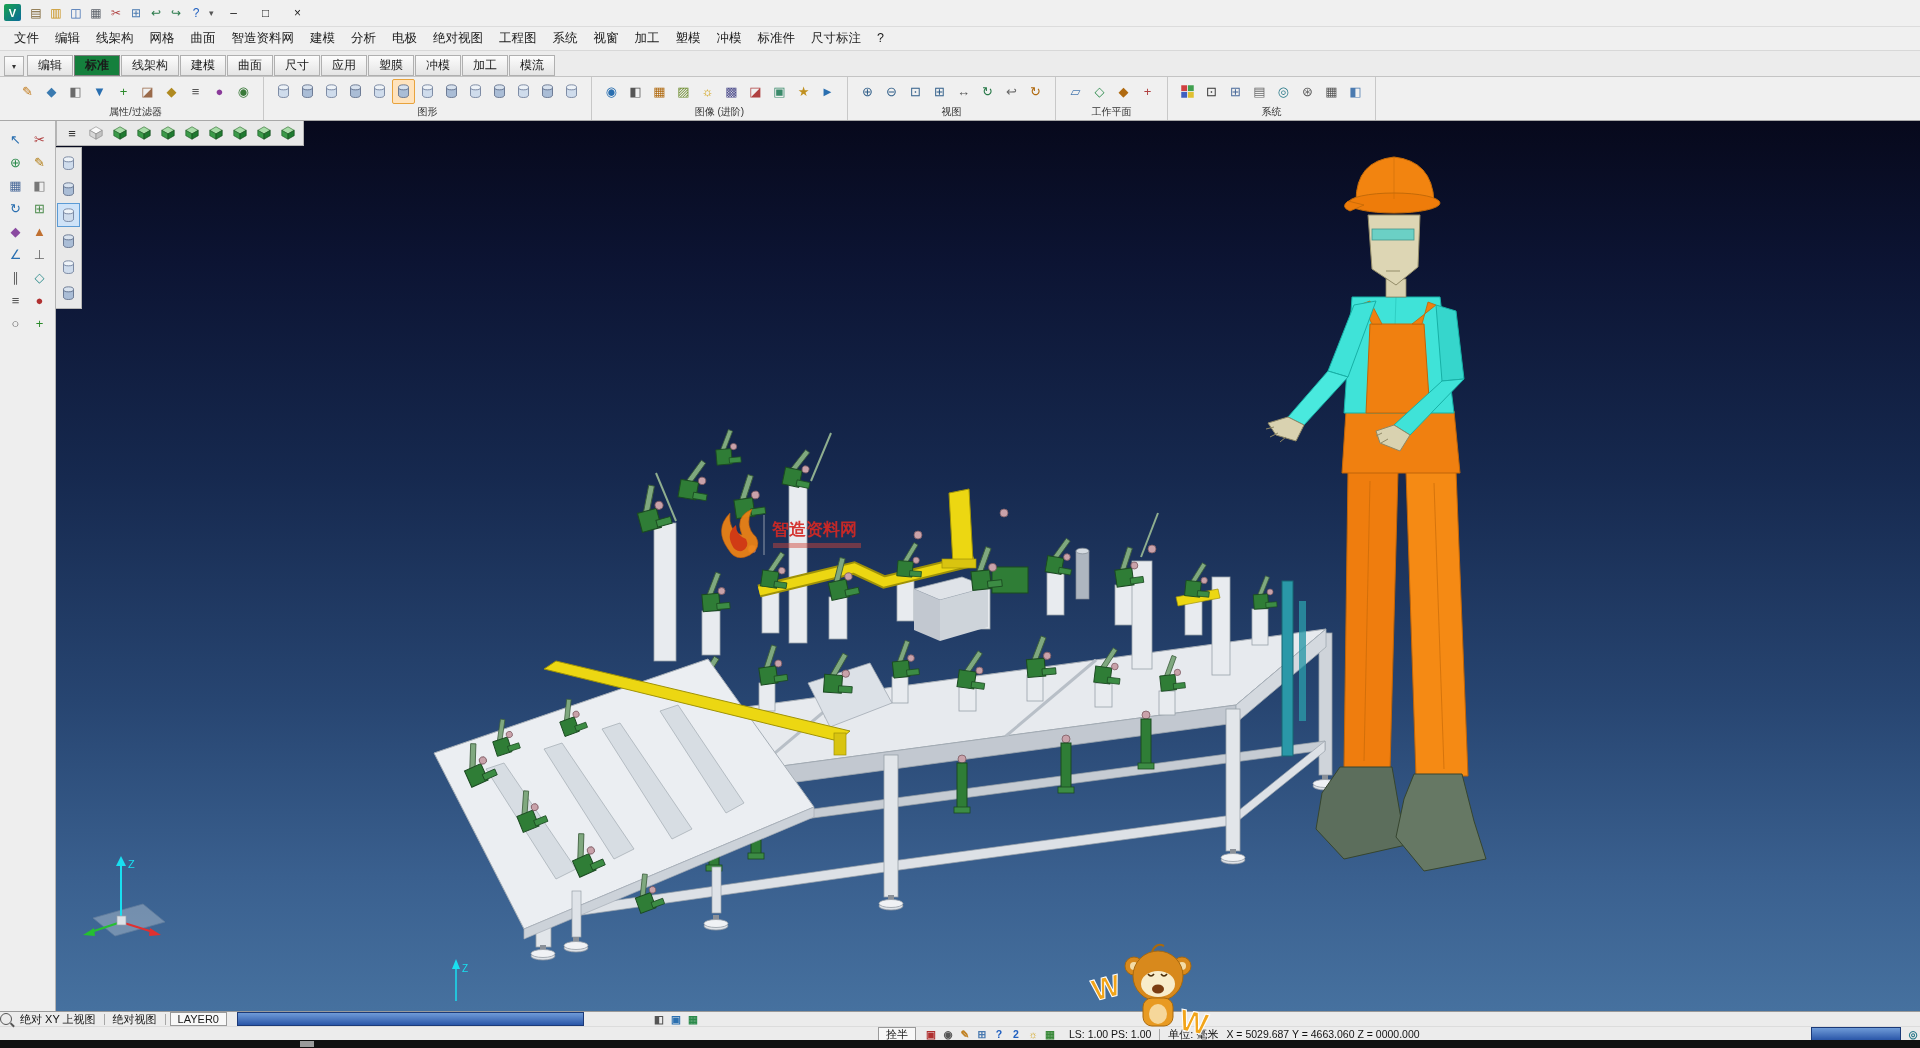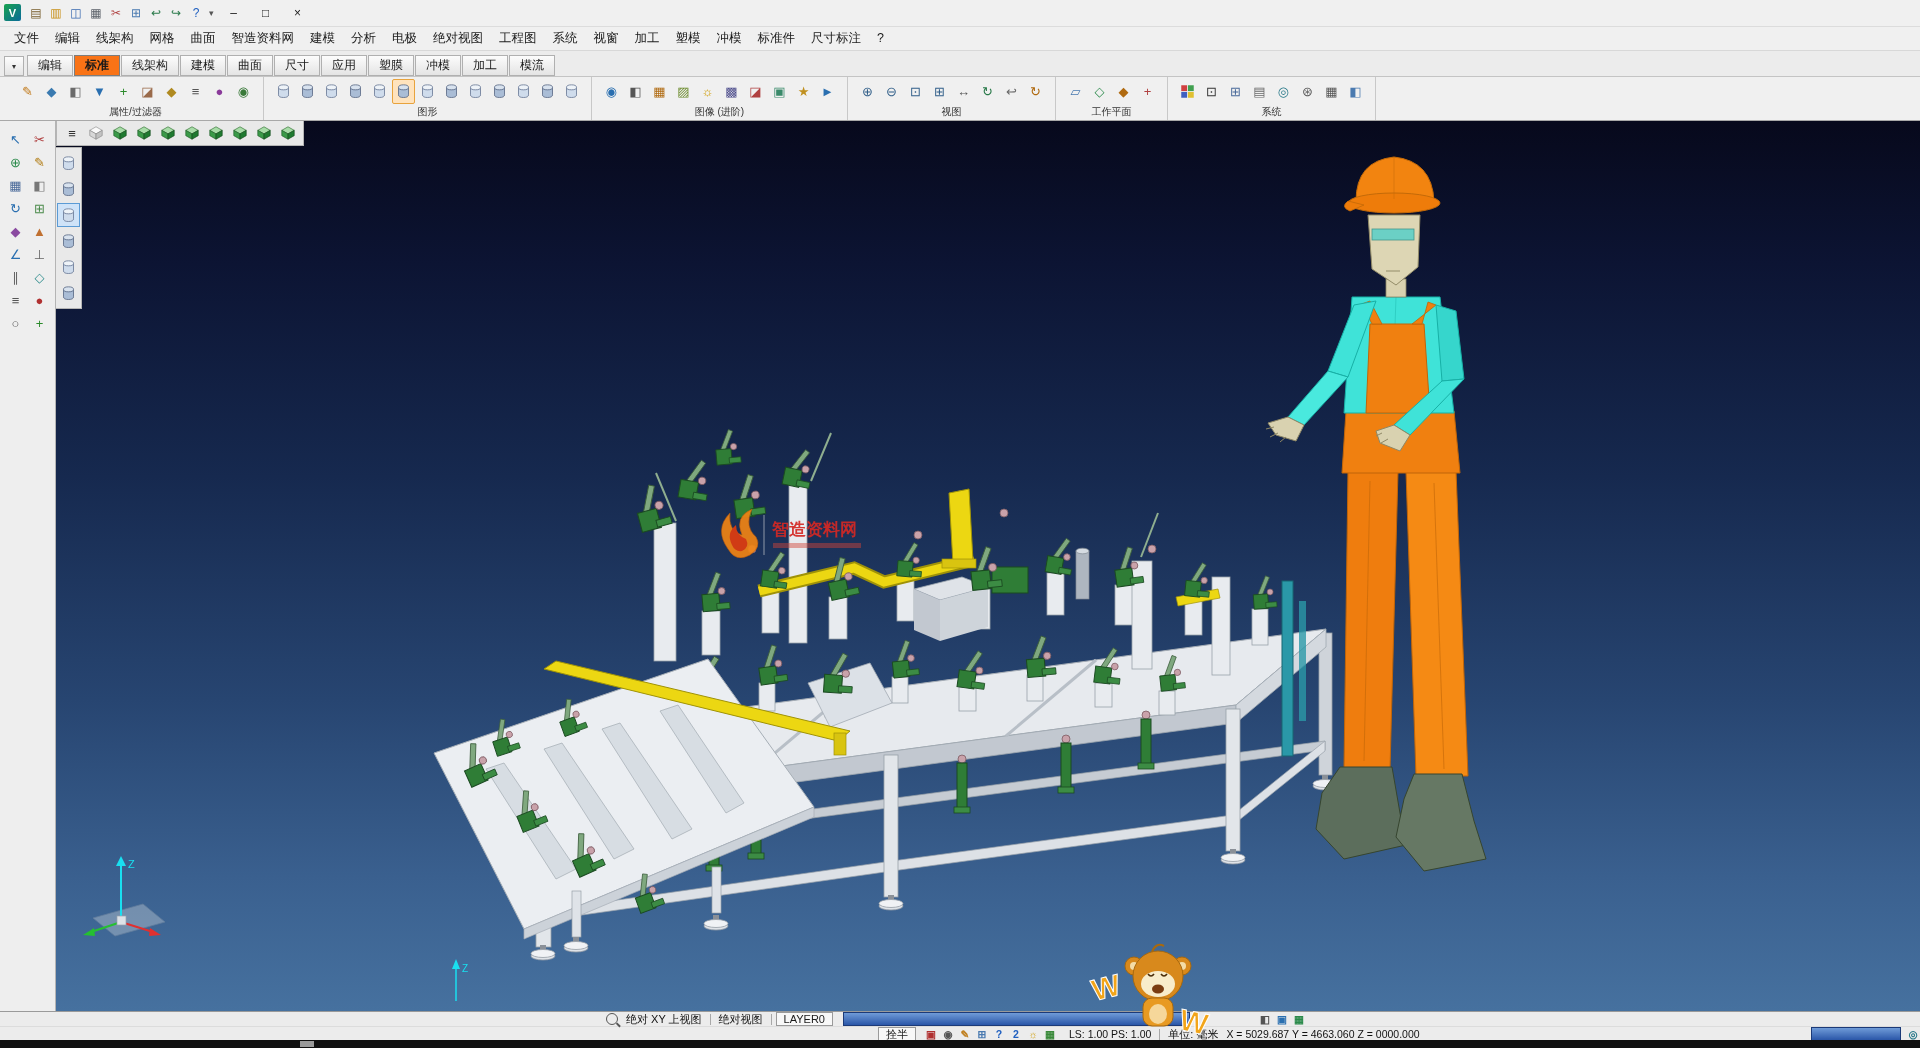--- a/index.html
+++ b/index.html
@@ -23,21 +23,21 @@
   #menubar{height:23px;background:#f0f0f0;display:flex;align-items:center;padding-left:6px;border-bottom:1px solid #d8d8d8;}
   .menu-item{padding:2px 8px;white-space:nowrap;font-size:12.5px;}
 
   
   #tabbar{height:24px;background:#ececec;display:flex;align-items:flex-end;padding:2px 4px 0 4px;border-bottom:1px solid #c4c4c4;}
   .tab-drop{width:18px;height:18px;border:1px solid #b0b0b0;background:linear-gradient(#fdfdfd,#e4e4e4);
             display:flex;align-items:center;justify-content:center;font-size:8px;margin-right:3px;color:#333;}
   .tabs{display:flex;}
   .tab{padding:1px 10px;height:17px;line-height:16px;border:1px solid #b0b0b0;background:linear-gradient(#fcfcfc,#e4e4e4);
        margin-right:1px;font-size:12px;white-space:nowrap;}
-  .tab.active{background:#f97316;border-color:#7d7d7d;font-weight:bold;}
+  .tab.active{background:#15803d;border-color:#7d7d7d;font-weight:bold;}
 
   
   #toolbar{height:43px;background:#f0f0f0;display:flex;align-items:stretch;border-bottom:1px solid #a8a8a8;padding-left:8px;}
   .tb-group{display:flex;flex-direction:column;justify-content:space-between;padding:2px 8px 0 8px;border-right:1px solid #c8c8c8;}
   .tb-icons{display:flex;align-items:center;gap:1px;}
   .tbi{width:21px;height:23px;display:flex;align-items:center;justify-content:center;font-size:13px;border:1px solid transparent;border-radius:2px;}
   .tbi.active{border-color:#e8a33d;background:#ffe3bd;}
   .tb-label{text-align:center;font-size:10px;color:#333;padding:1px 0 2px 0;}
 
   
@@ -52,21 +52,21 @@
            border:1px solid #b5b5b5;border-top:none;padding:0 4px;gap:2px;z-index:5;}
   .vbi{width:22px;height:20px;display:flex;align-items:center;justify-content:center;font-size:13px;color:#333;}
   #renderbar{position:absolute;left:0;top:26px;width:25px;display:flex;flex-direction:column;align-items:center;
              background:#e9e9e9;border:1px solid #b5b5b5;border-left:none;padding:3px 0;gap:2px;z-index:5;}
   .rbi{width:21px;height:22px;display:flex;align-items:center;justify-content:center;border:1px solid transparent;}
   .rbi.active{background:#cfe3f8;border-color:#5b9bd5;}
 
   
   #statusbar{height:28px;background:#ececec;border-top:1px solid #9a9a9a;display:flex;flex-direction:column;font-size:11px;}
   .srow{height:14px;display:flex;align-items:center;}
-  #srow1{justify-content:center;padding-right:0;border-bottom:1px solid #dcdcdc;}
+  #srow1{justify-content:flex-start;padding-right:0;border-bottom:1px solid #dcdcdc;}
   .stxt{white-space:nowrap;padding:0 4px;color:#111;}
   .mono{font-family:Liberation Sans, sans-serif;font-size:10.5px;}
   .ssep{width:1px;height:11px;background:#a8a8a8;margin:0 4px;}
   .chip{border:1px solid #9a9a9a;background:#f8f8f8;padding:0 7px;height:12px;line-height:12px;white-space:nowrap;}
   .snap{margin-left:878px;}
   .sicons{display:flex;align-items:center;gap:3px;margin:0 8px;}
   .sti{width:14px;height:13px;display:flex;align-items:center;justify-content:center;font-size:10.5px;font-weight:bold;}
   .mag{width:10px;height:10px;border:1.5px solid #555;border-radius:50%;position:relative;margin-right:4px;}
   .mag::after{content:"";position:absolute;width:5px;height:1.5px;background:#555;transform:rotate(45deg);right:-4px;bottom:-1px;}
   .bluebar{height:12px;background:linear-gradient(180deg,#6f9bd8,#2a56a8);border:1px solid #1c3a78;}

